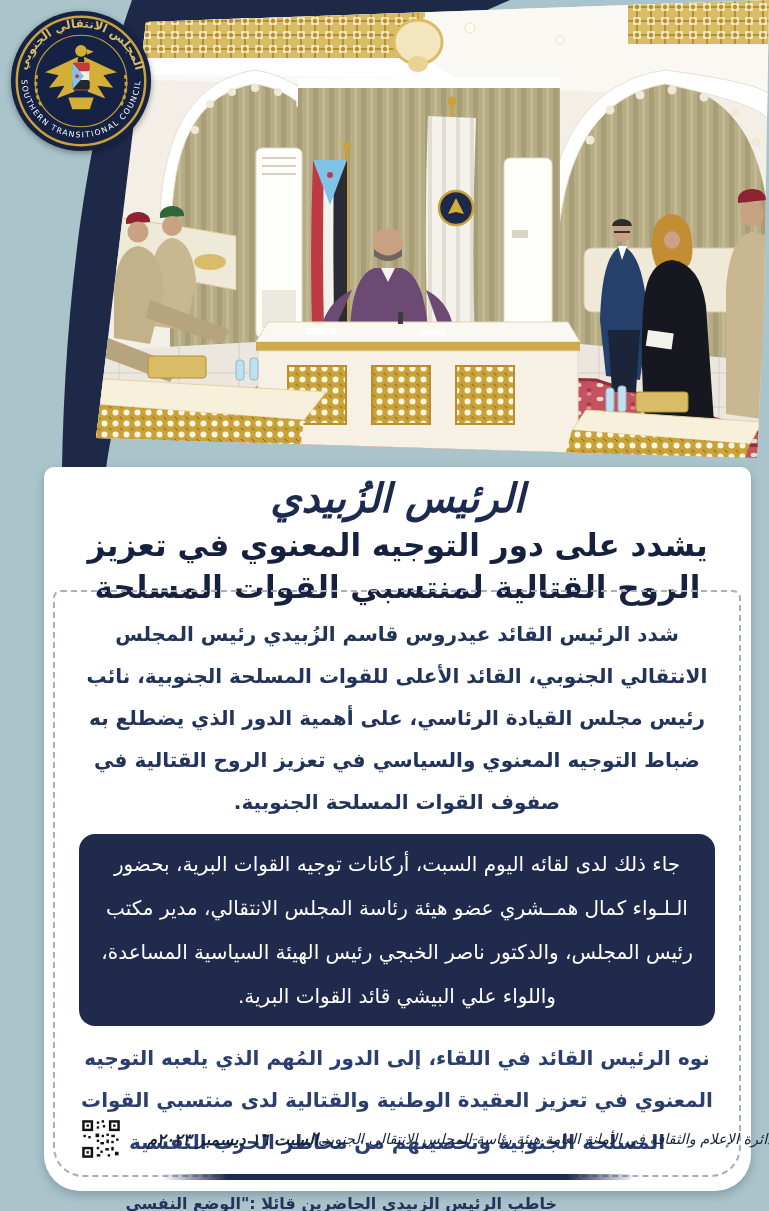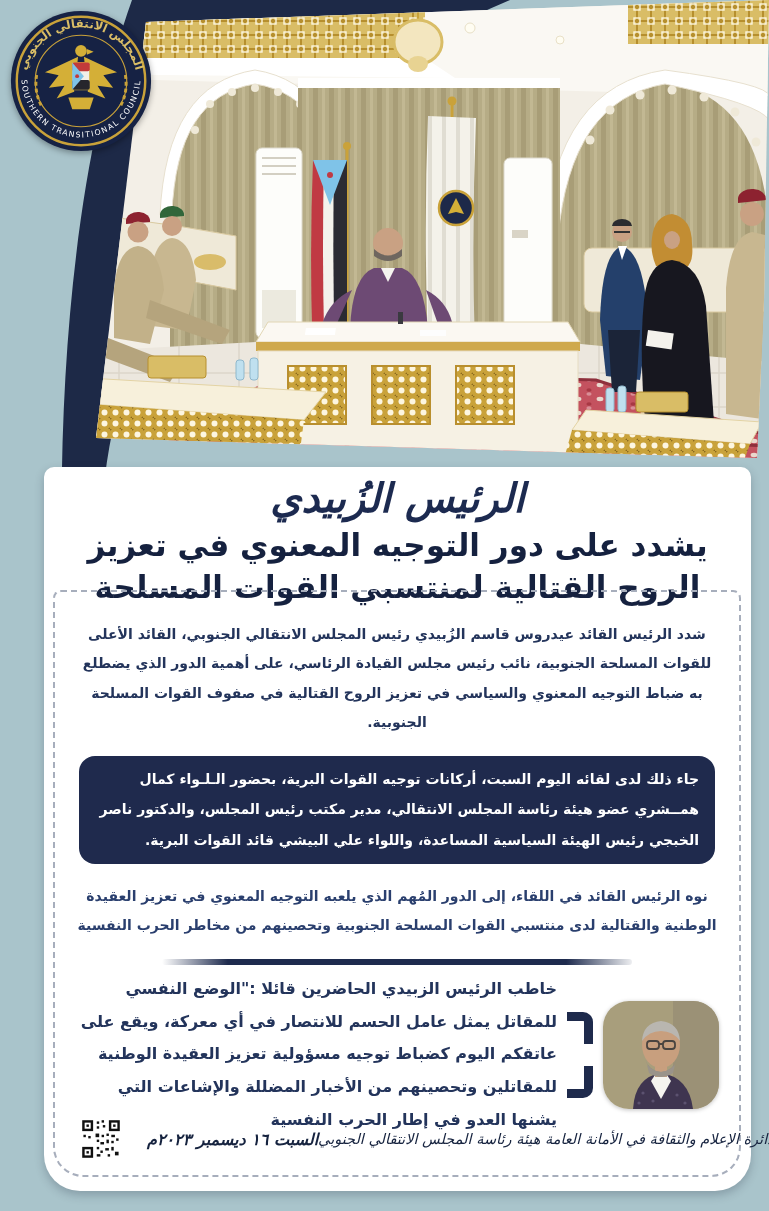--- a/index.html
+++ b/index.html
@@ -14,23 +14,23 @@
   
   .logo{position:absolute;left:8px;top:8px;width:146px;height:146px;filter:drop-shadow(0 2px 3px rgba(0,0,0,.35));}
   
   .card{position:absolute;left:44px;top:467px;width:707px;height:724px;background:#ffffff;
         border-radius:10px 10px 36px 36px;box-shadow:0 4px 10px rgba(30,40,60,.25);}
   .headline{padding-top:8px;text-align:center;direction:rtl;}
   .headline .title{font-size:40px;font-weight:bold;font-style:italic;color:#1c2a50;line-height:1.15;}
   .headline .subtitle{font-size:31px;font-weight:bold;color:#15213f;line-height:1.35;margin:4px 30px 0;}
   .dotted{position:absolute;left:9px;right:10px;top:123px;bottom:14px;
           border:2px dashed #a7aebc;border-radius:8px 8px 30px 30px;padding:10px 14px 6px;box-sizing:border-box;}
-  .para{direction:rtl;text-align:center;font-weight:bold;color:#23345b;font-size:14px;line-height:2.1;margin:18px 8px;}
-  .highlight{direction:rtl;text-align:right;background:#1f2a4d;color:#ffffff;font-weight:bold;
-             font-size:14px;line-height:2.2;border-radius:16px;padding:8px 16px;margin:10px 10px;}
+  .para{direction:rtl;text-align:center;font-weight:bold;color:#23345b;font-size:20px;line-height:2.1;margin:11px 8px;}
+  .highlight{direction:rtl;text-align:center;background:#1f2a4d;color:#ffffff;font-weight:normal;
+             font-size:20px;line-height:2.2;border-radius:16px;padding:8px 16px;margin:10px 10px;}
   .para.tinted{color:#2a3f6e;text-align:center;}
   .divider{height:6px;width:470px;margin:10px auto 8px;border-radius:3px;
            background:linear-gradient(to left,rgba(27,40,72,.08),#1e2b4e 14%,#1e2b4e 86%,rgba(27,40,72,0));}
   .quote-row{display:flex;direction:ltr;align-items:center;gap:10px;margin:2px 6px;}
   .quote-text{flex:1;direction:rtl;text-align:right;font-weight:bold;color:#23345b;font-size:16px;line-height:2.05;}
   .bracket{width:26px;height:86px;flex:0 0 26px;display:flex;flex-direction:column;justify-content:space-between;}
   .bracket .bq{height:32px;border-right:9px solid #1e2a4c;box-sizing:border-box;}
   .bracket .bq.t{border-top:9px solid #1e2a4c;border-radius:0 10px 0 0;}
   .bracket .bq.b{border-bottom:9px solid #1e2a4c;border-radius:0 0 10px 0;}
   .portrait{flex:0 0 116px;width:116px;height:108px;border-radius:26px;overflow:hidden;box-shadow:0 1px 4px rgba(0,0,0,.25);}

